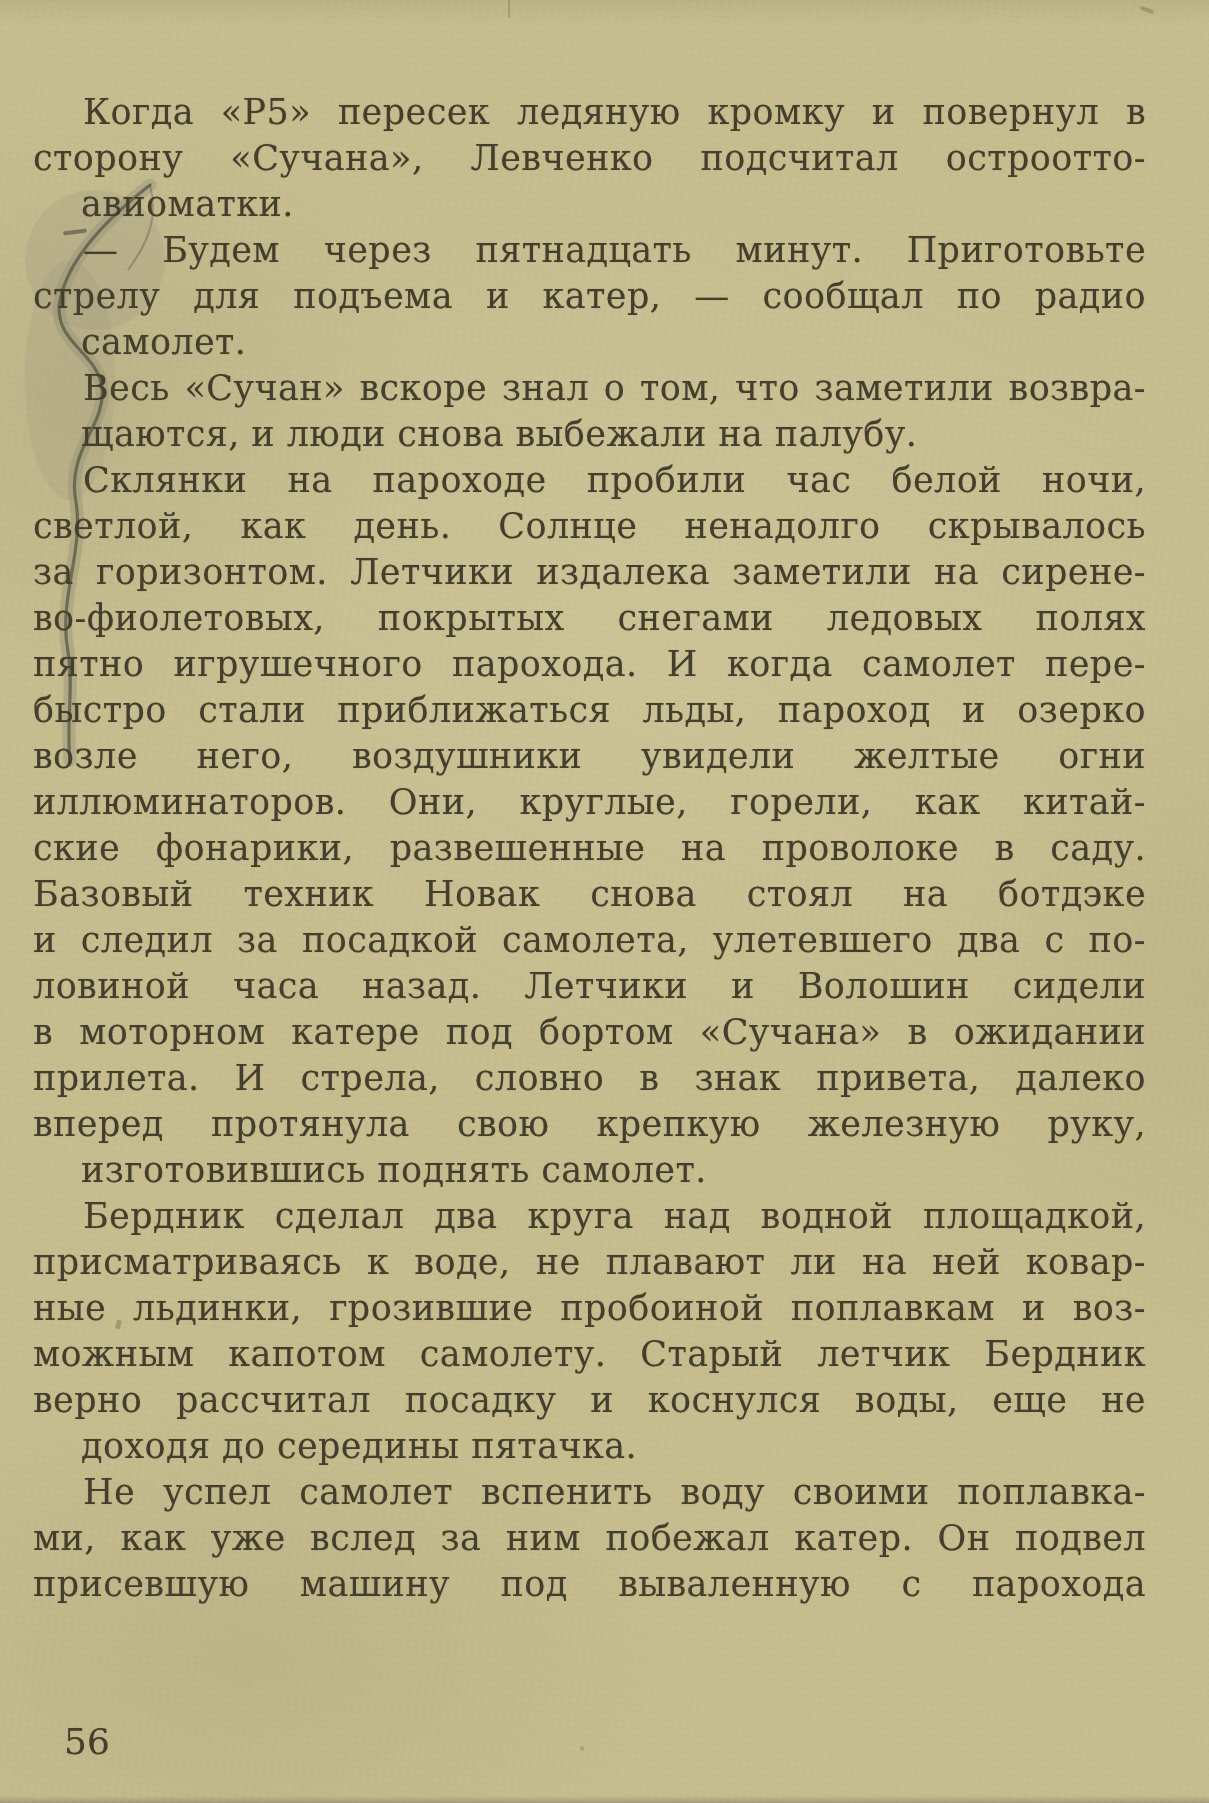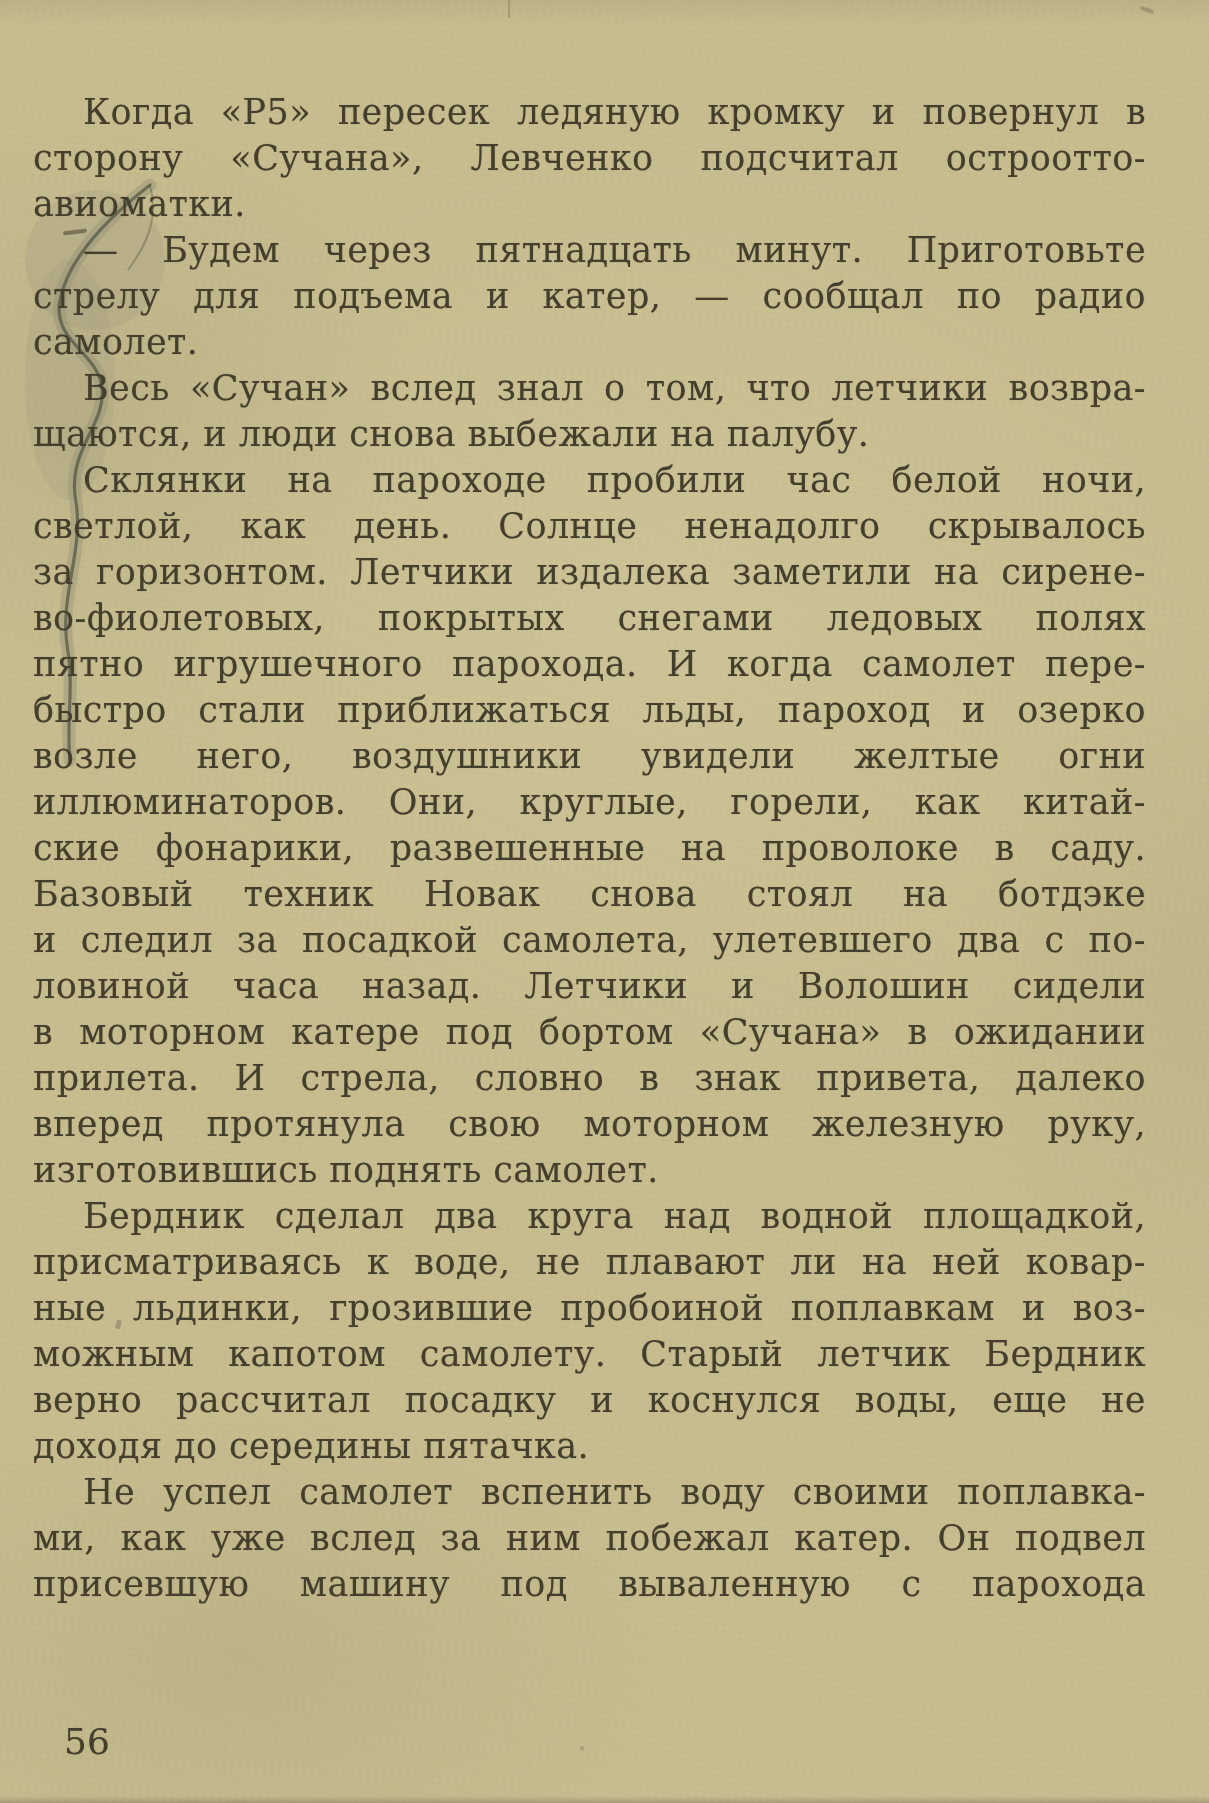--- a/index.html
+++ b/index.html
@@ -32,21 +32,21 @@
     font-size: 35px;
     line-height: 46px;
     height: 46px;
     overflow: hidden;
     letter-spacing: 0.4px;
     text-align: justify;
     text-align-last: justify;
     white-space: normal;
   }
   .line.just::after { content: ""; display: inline-block; width: 100%; height: 0; }
-  .line.plast { text-align-last: left; }
+  .line.plast { text-align-last: left; margin-left: 48px; }
   .line.pfirst { text-indent: 50px; }
   .pagenum {
     position: absolute;
     left: 64px; top: 1722px;
     font-size: 36px; line-height: 40px;
     color: var(--ink, #443e2c);
     text-shadow: 0 0 1px rgba(68,62,44,0.35);
   }
   .artifact { position: absolute; pointer-events: none; }
   .speck { position: absolute; background: rgba(72,68,50,0.55); border-radius: 2px; }
@@ -70,37 +70,37 @@
   <div class="speck artifact" style="left:116px; top:1320px; width:5px; height:9px; transform:rotate(15deg); opacity:.55;"></div>
   <div class="speck artifact" style="left:580px; top:1746px; width:4px; height:5px; opacity:.4;"></div>
 
   <div class="textblock" id="textblock">
       <div class="line pfirst just">Когда «Р5» пересек ледяную кромку и повернул в</div>
       <div class="line just">сторону «Сучана», Левченко подсчитал остроотто-</div>
       <div class="line plast">авиоматки.</div>
       <div class="line pfirst just">— Будем через пятнадцать минут. Приготовьте</div>
       <div class="line just">стрелу для подъема и катер, — сообщал по радио</div>
       <div class="line plast">самолет.</div>
-      <div class="line pfirst just">Весь «Сучан» вслед знал о том, что летчики возвра-</div>
+      <div class="line pfirst just">Весь «Сучан» вскоре знал о том, что заметили возвра-</div>
       <div class="line plast">щаются, и люди снова выбежали на палубу.</div>
       <div class="line pfirst just">Склянки на пароходе пробили час белой ночи,</div>
       <div class="line just">светлой, как день. Солнце ненадолго скрывалось</div>
       <div class="line just">за горизонтом. Летчики издалека заметили на сирене-</div>
       <div class="line just">во-фиолетовых, покрытых снегами ледовых полях</div>
       <div class="line just">пятно игрушечного парохода. И когда самолет пере-</div>
       <div class="line just">быстро стали приближаться льды, пароход и озерко</div>
       <div class="line just">возле него, воздушники увидели желтые огни</div>
       <div class="line just">иллюминаторов. Они, круглые, горели, как китай-</div>
       <div class="line just">ские фонарики, развешенные на проволоке в саду.</div>
       <div class="line just">Базовый техник Новак снова стоял на ботдэке</div>
       <div class="line just">и следил за посадкой самолета, улетевшего два с по-</div>
       <div class="line just">ловиной часа назад. Летчики и Волошин сидели</div>
       <div class="line just">в моторном катере под бортом «Сучана» в ожидании</div>
       <div class="line just">прилета. И стрела, словно в знак привета, далеко</div>
-      <div class="line just">вперед протянула свою моторном железную руку,</div>
+      <div class="line just">вперед протянула свою крепкую железную руку,</div>
       <div class="line plast">изготовившись поднять самолет.</div>
       <div class="line pfirst just">Бердник сделал два круга над водной площадкой,</div>
       <div class="line just">присматриваясь к воде, не плавают ли на ней ковар-</div>
       <div class="line just">ные льдинки, грозившие пробоиной поплавкам и воз-</div>
       <div class="line just">можным капотом самолету. Старый летчик Бердник</div>
       <div class="line just">верно рассчитал посадку и коснулся воды, еще не</div>
       <div class="line plast">доходя до середины пятачка.</div>
       <div class="line pfirst just">Не успел самолет вспенить воду своими поплавка-</div>
       <div class="line just">ми, как уже вслед за ним побежал катер. Он подвел</div>
       <div class="line just">присевшую машину под вываленную с парохода</div>

